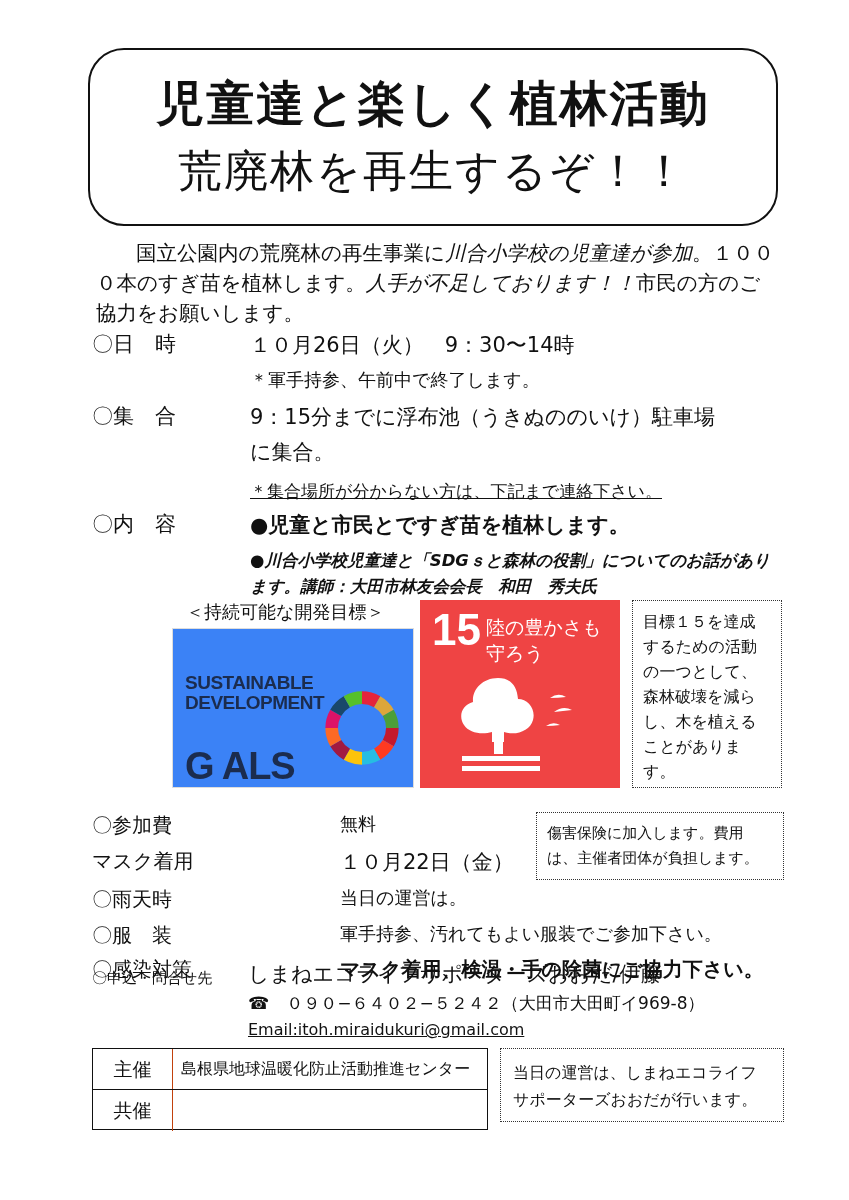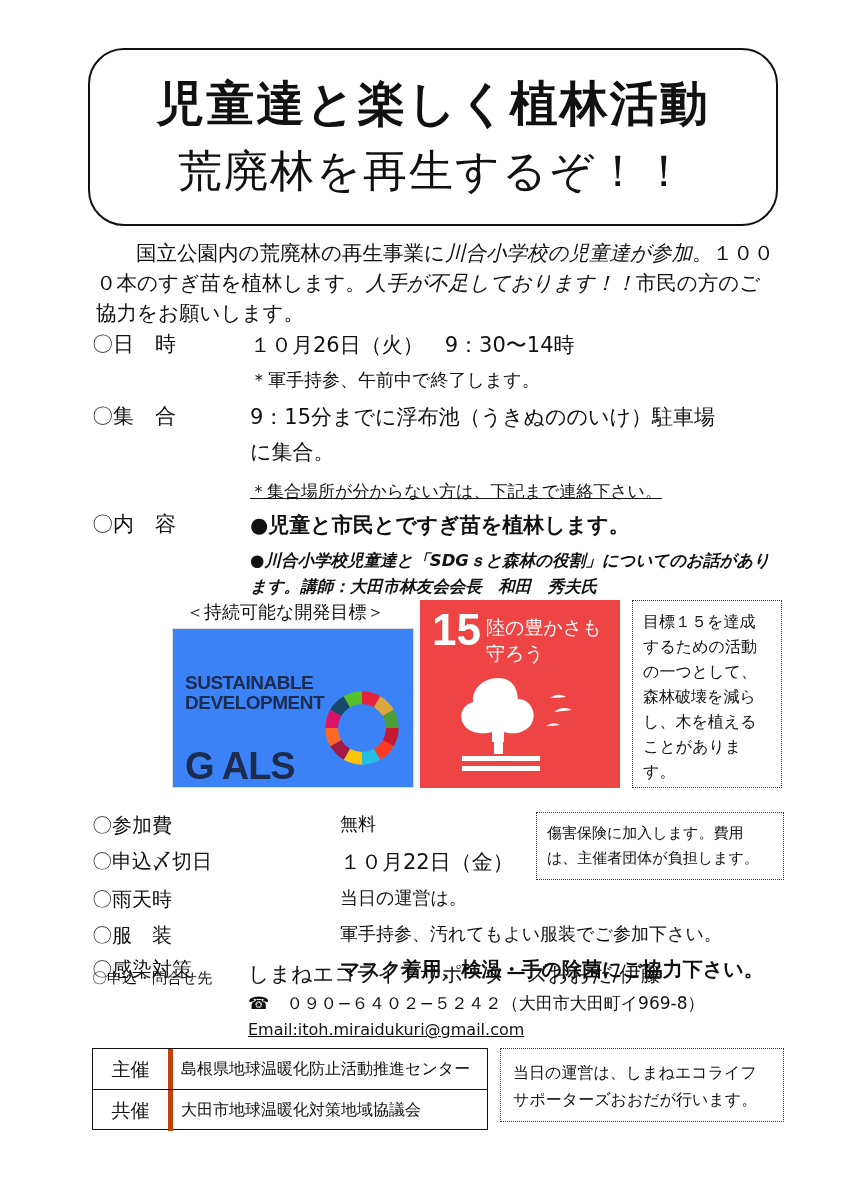--- a/index.html
+++ b/index.html
@@ -282,21 +282,21 @@
     height: 41px;
     border-bottom: 1px solid #111;
     box-sizing: border-box;
   }
   .footer-row:last-child { border-bottom: none; }
   .footer-key {
     position: absolute;
     left: 0; top: 0;
     width: 80px;
     height: 100%;
-    border-right: 5px solid #c2410c;
+    border-right: 1px solid #c2410c;
     box-sizing: border-box;
     text-align: center;
     line-height: 40px;
     font-size: 19px;
     font-family: "DejaVu Sans", sans-serif;
   }
   .footer-val {
     position: absolute;
     left: 88px;
     top: 0;
@@ -406,21 +406,21 @@
     </svg>
   </div>
 
   <div class="sdg-note">目標１５を達成するための活動の一つとして、森林破壊を減らし、木を植えることがあります。</div>
 
   <div class="detail" style="top:812px;">
     <div class="detail-label">〇参加費</div>
     <div class="detail-body">無料</div>
   </div>
   <div class="detail" style="top:848px;">
-    <div class="detail-label">〇申込〆切日</div>
+    <div class="detail-label">マスク着用</div>
     <div class="detail-body big">１０月22日（金）</div>
   </div>
   <div class="detail" style="top:886px;">
     <div class="detail-label">〇雨天時</div>
     <div class="detail-body">当日の運営は。</div>
   </div>
   <div class="detail" style="top:922px;">
     <div class="detail-label">〇服　装</div>
     <div class="detail-body">軍手持参、汚れてもよい服装でご参加下さい。</div>
   </div>
@@ -441,19 +441,18 @@
   <div class="contact-tel">☎　０９０−６４０２−５２４２（大田市大田町イ969-8）</div>
   <div class="contact-email">Email:itoh.miraidukuri@gmail.com</div>
 
   <div class="footer-table">
     <div class="footer-row">
       <div class="footer-key">主催</div>
       <div class="footer-val">島根県地球温暖化防止活動推進センター</div>
     </div>
     <div class="footer-row">
       <div class="footer-key">共催</div>
-      <div class="footer-val">大田市地球温暖化対策地域協議会</div>
     </div>
   </div>
 
   <div class="footer-note">当日の運営は、しまねエコライフサポーターズおおだが行います。</div>
 
 </div>
 
 </body></html>

